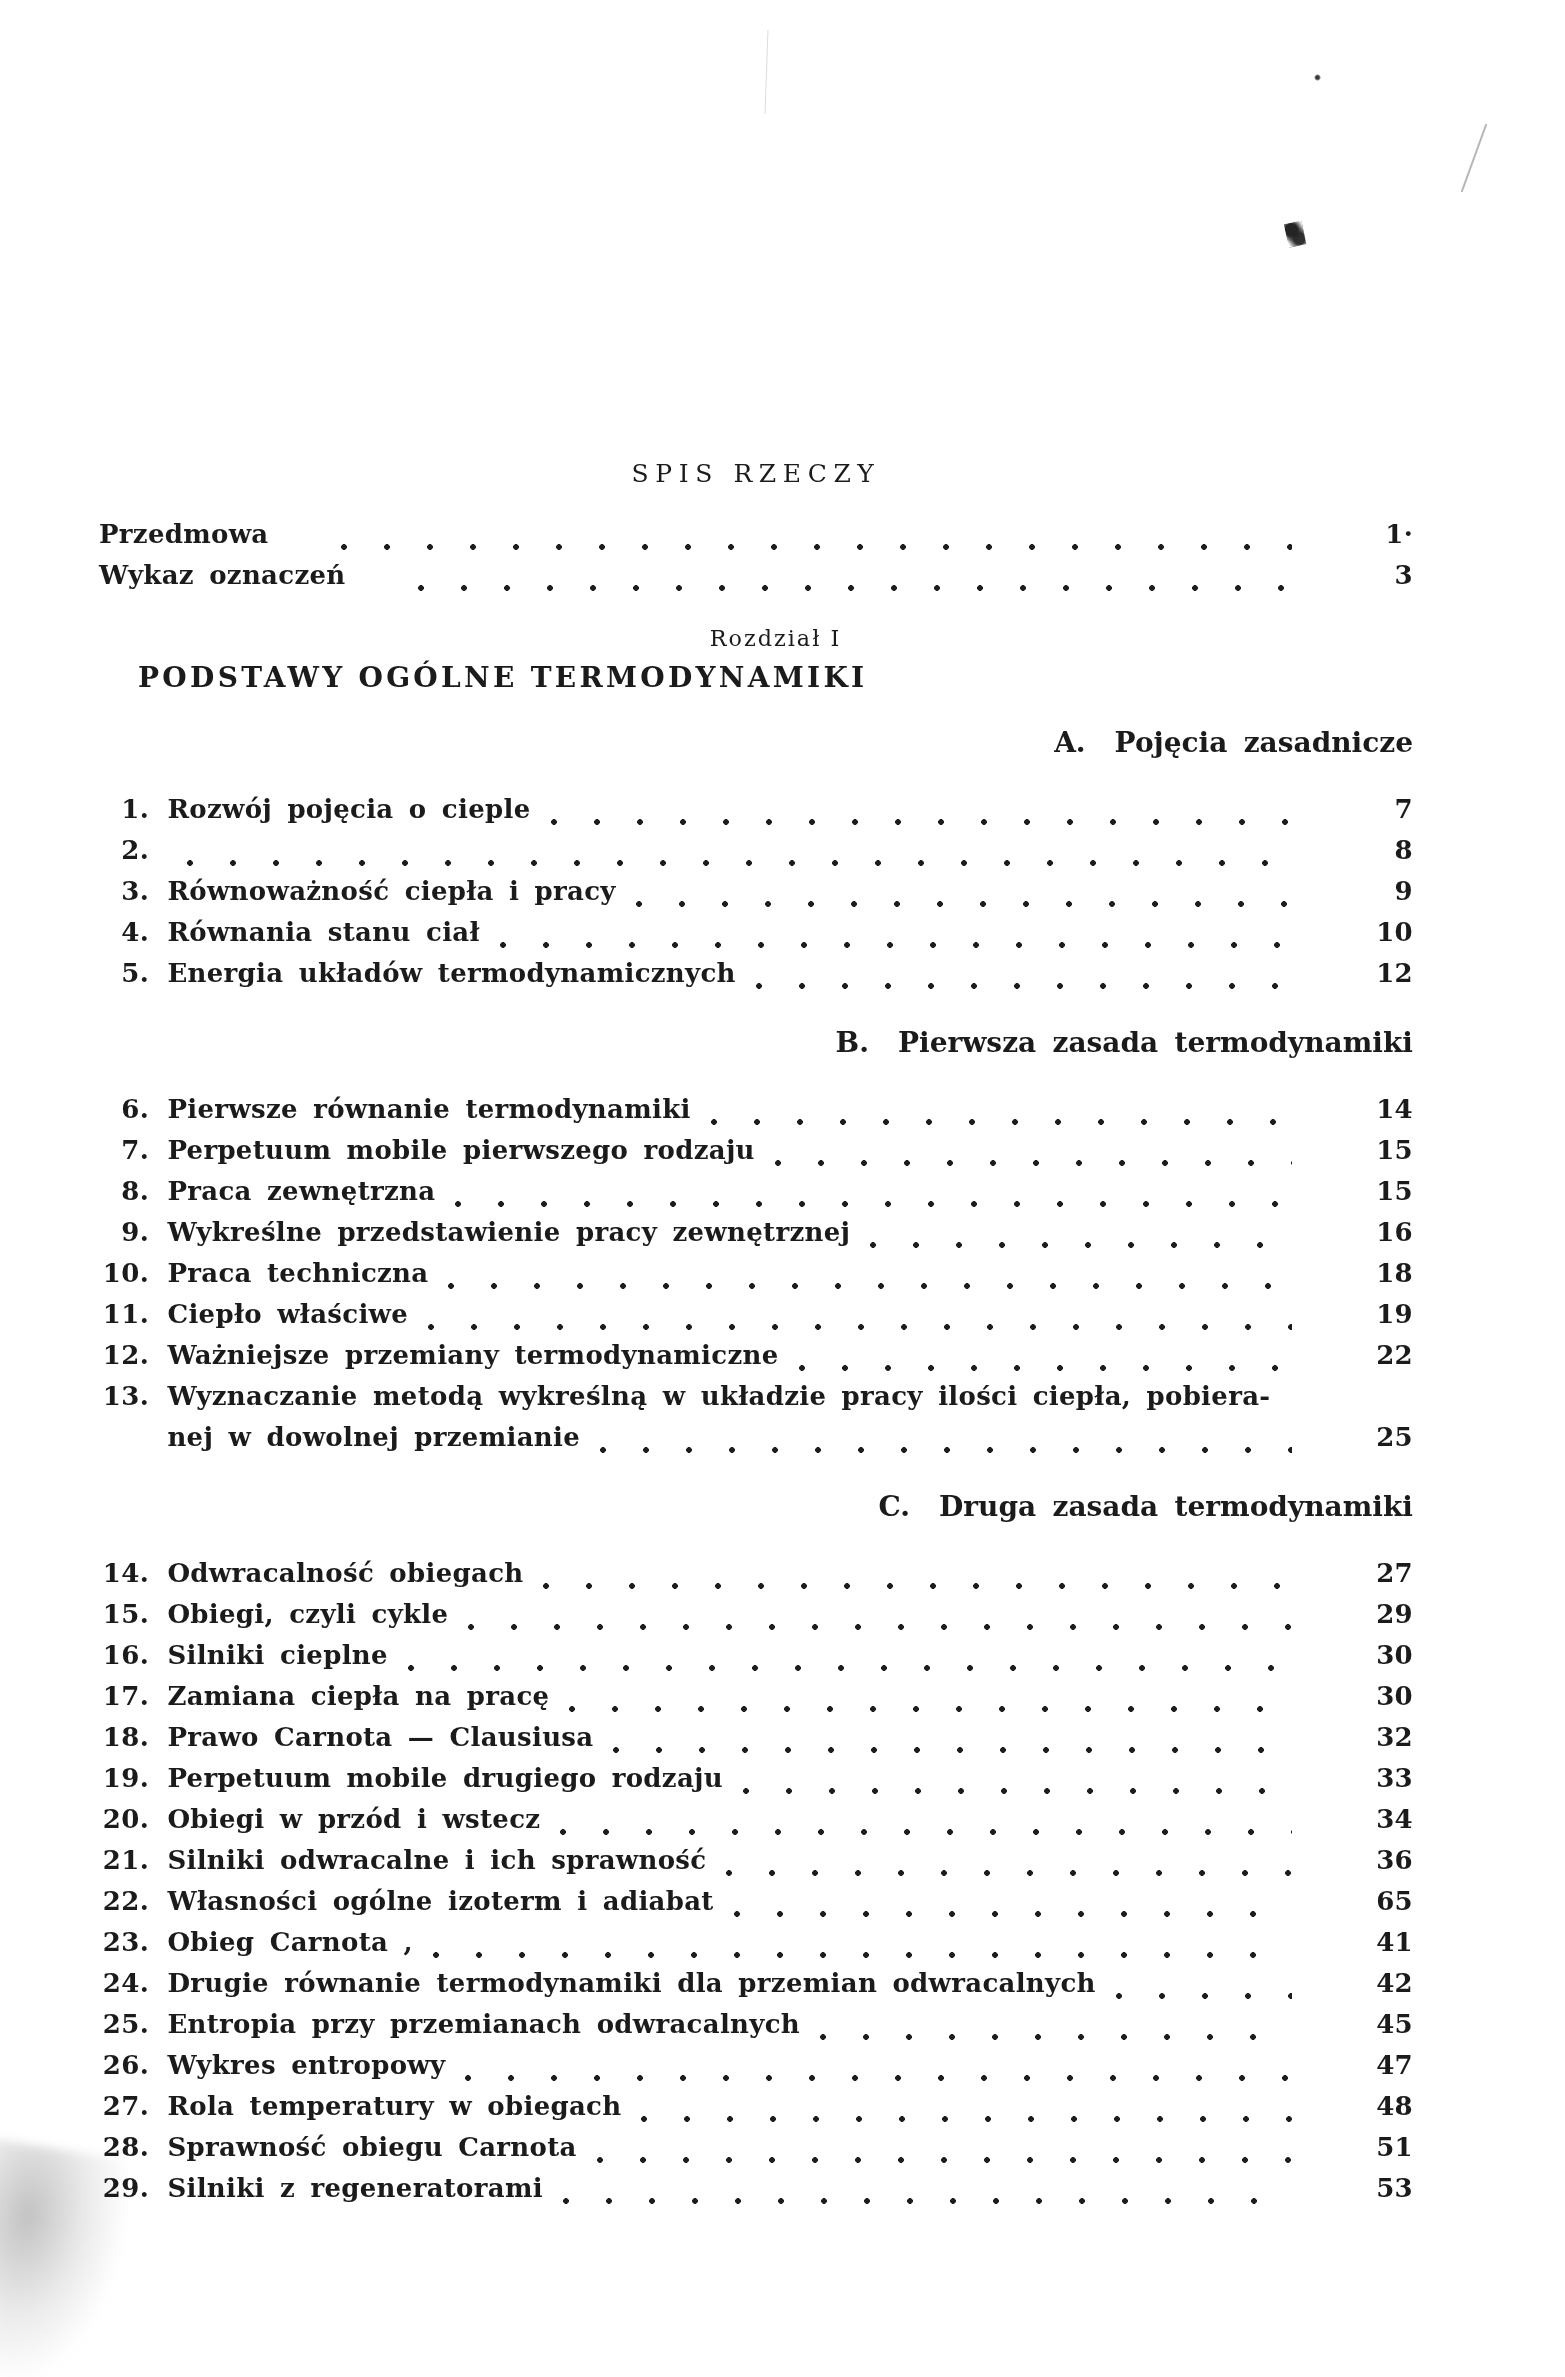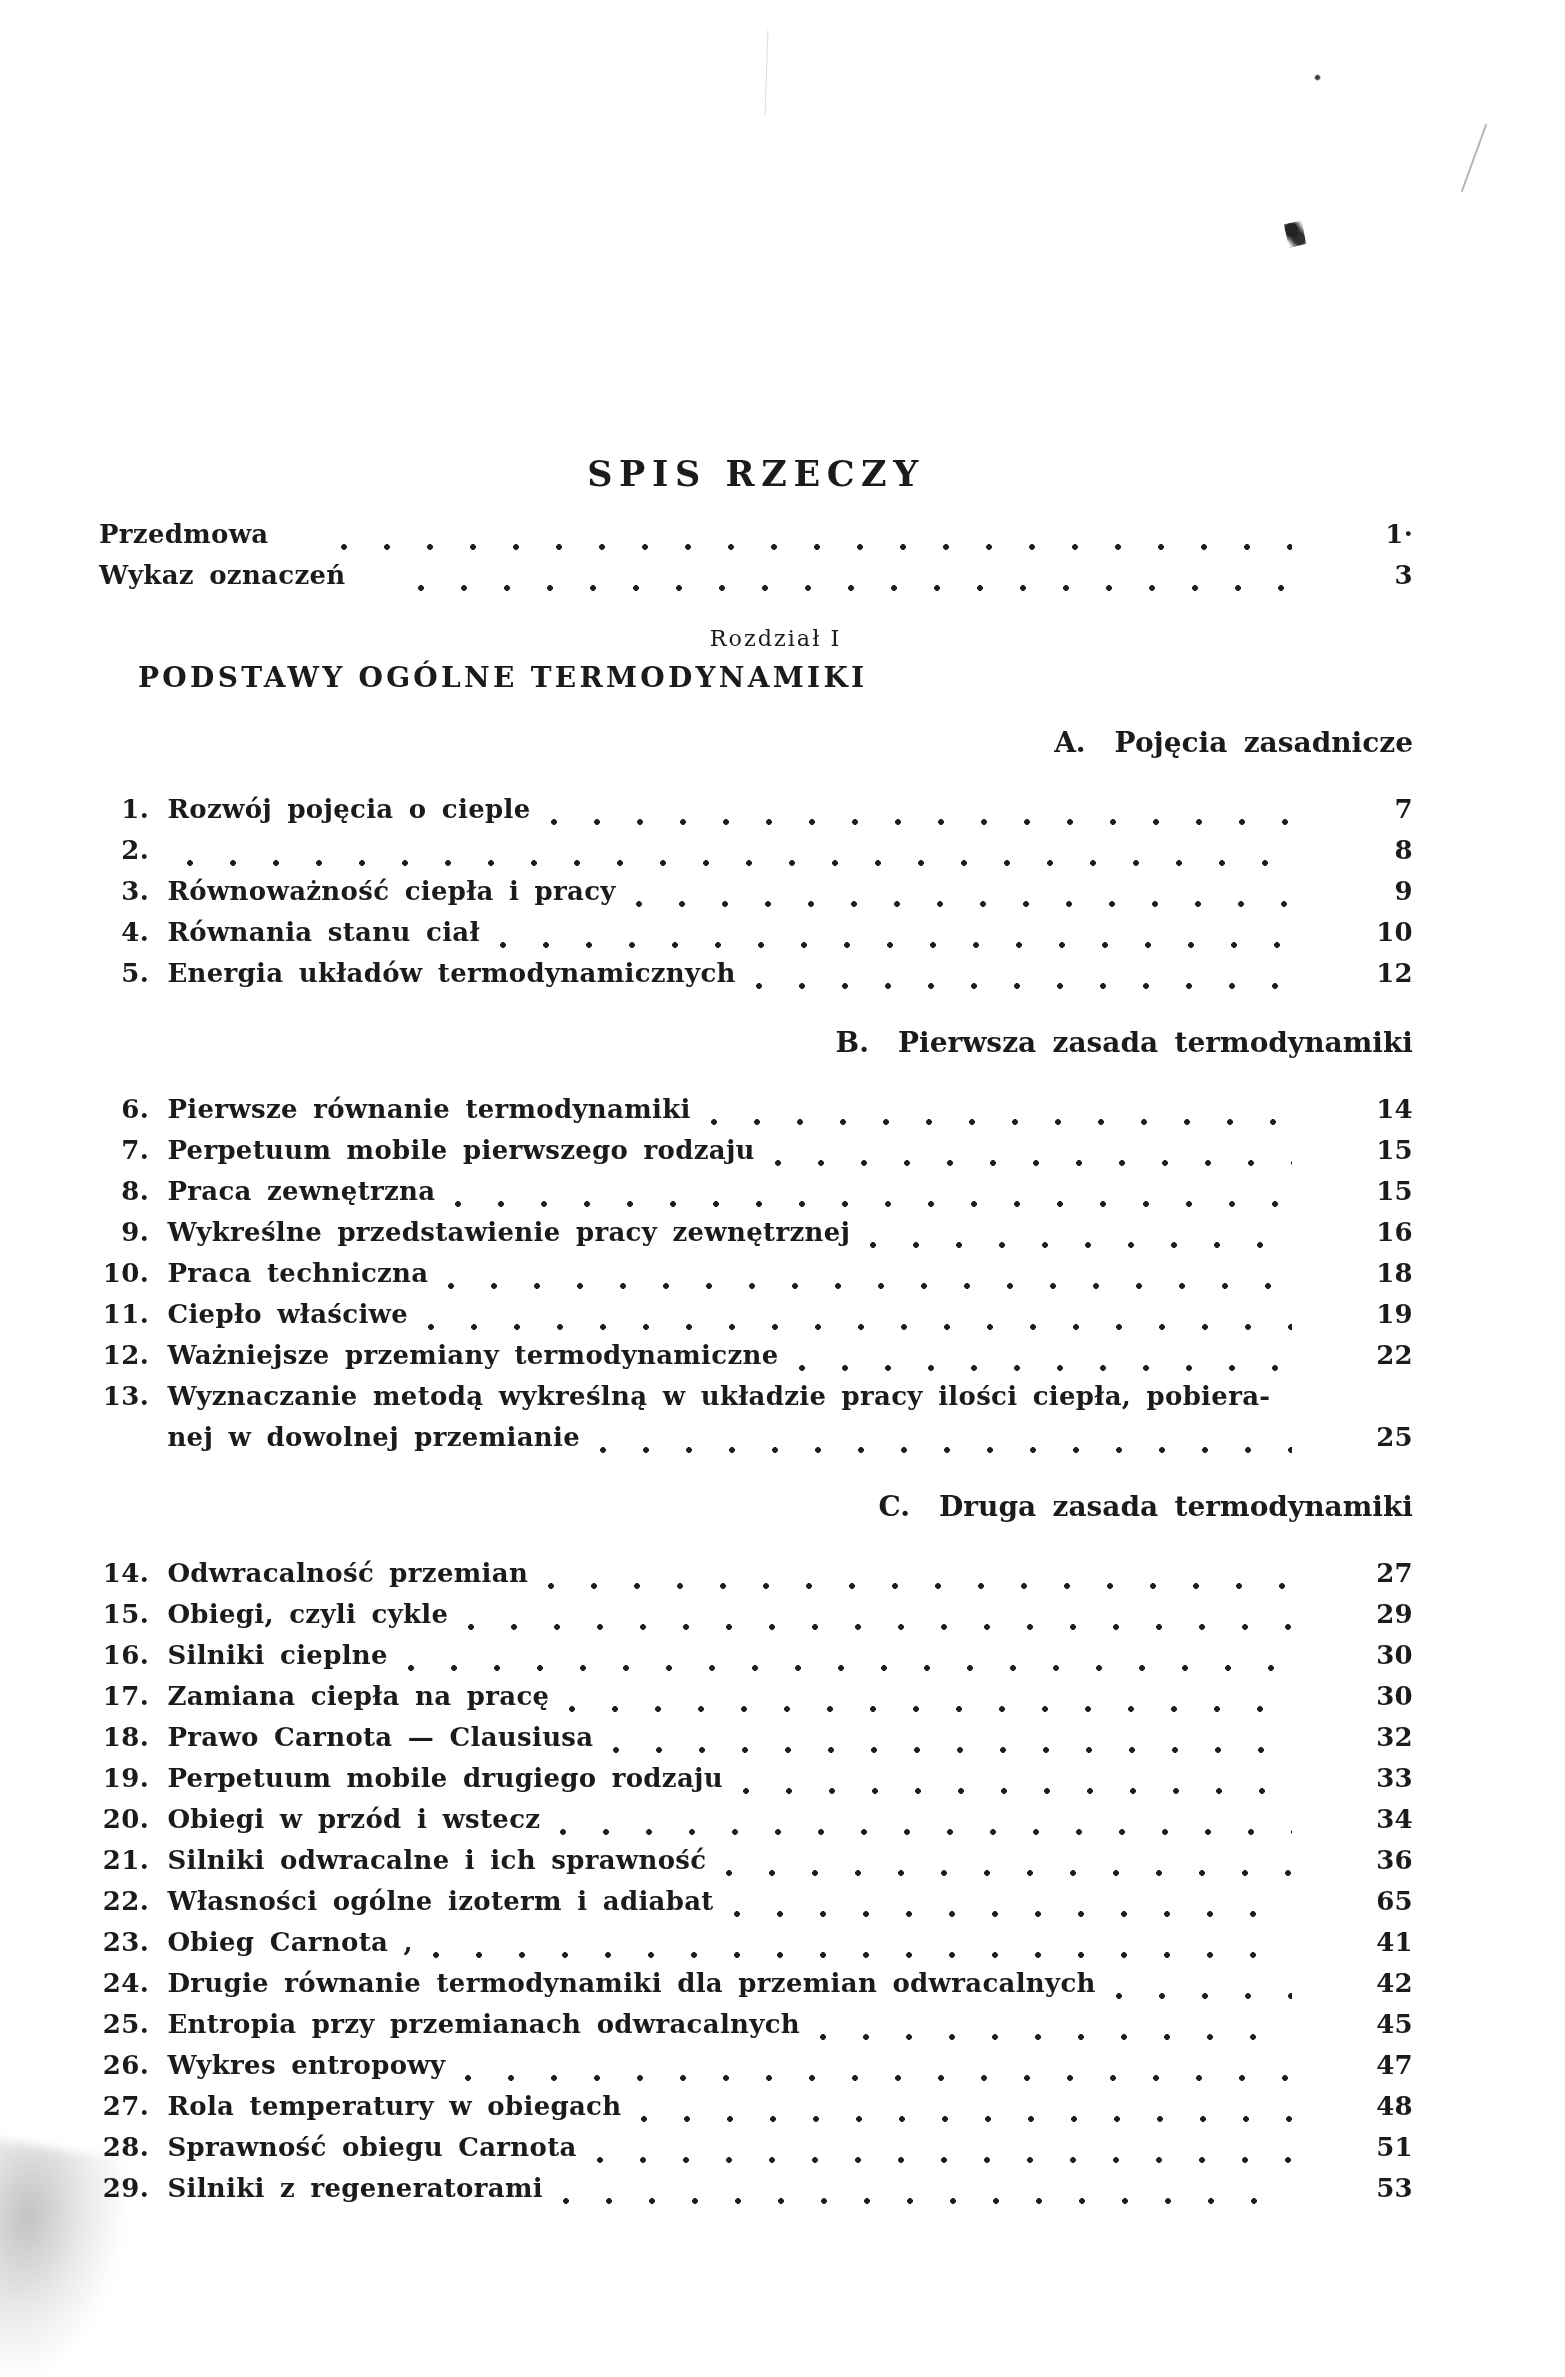--- a/index.html
+++ b/index.html
@@ -8,21 +8,21 @@
     background:#ffffff;
     font-family:"DejaVu Serif","Liberation Serif",serif;
     color:#1b1b1b;
     position:relative;
     overflow:hidden;
   }
   .content{position:absolute;left:99px;top:0;width:1314px;}
   h1.title{
     margin:453px 0 0 0;
     text-align:center;
-    font-size:35px;font-weight:700;letter-spacing:6.6px;
+    font-size:25px;font-weight:400;letter-spacing:6.6px;
     line-height:41px;
   }
   .front{margin-top:20px;}
   .row{
     display:flex;align-items:baseline;
     line-height:41px;font-size:26px;font-weight:700;
     word-spacing:6px;letter-spacing:0.3px;white-space:nowrap;
   }
   .row .num{flex:0 0 50px;text-align:right;margin-right:18.4px;}
   .front .row .num{flex:0 0 0px;margin:0;}
@@ -218,21 +218,21 @@
 </div>
   </div>
 
   <div>
     <div class="sec-head">
       <span class="sec-letter">C.</span><span>Druga zasada termodynamiki</span>
     </div>
     <div>
   <div class="row">
     <span class="num">14.</span>
-    <span class="label">Odwracalność przemian</span>
+    <span class="label">Odwracalność obiegach</span>
     <span class="leader"></span>
     <span class="pg">27</span>
   </div>
 
   <div class="row">
     <span class="num">15.</span>
     <span class="label">Obiegi, czyli cykle</span>
     <span class="leader"></span>
     <span class="pg">29</span>
   </div>

